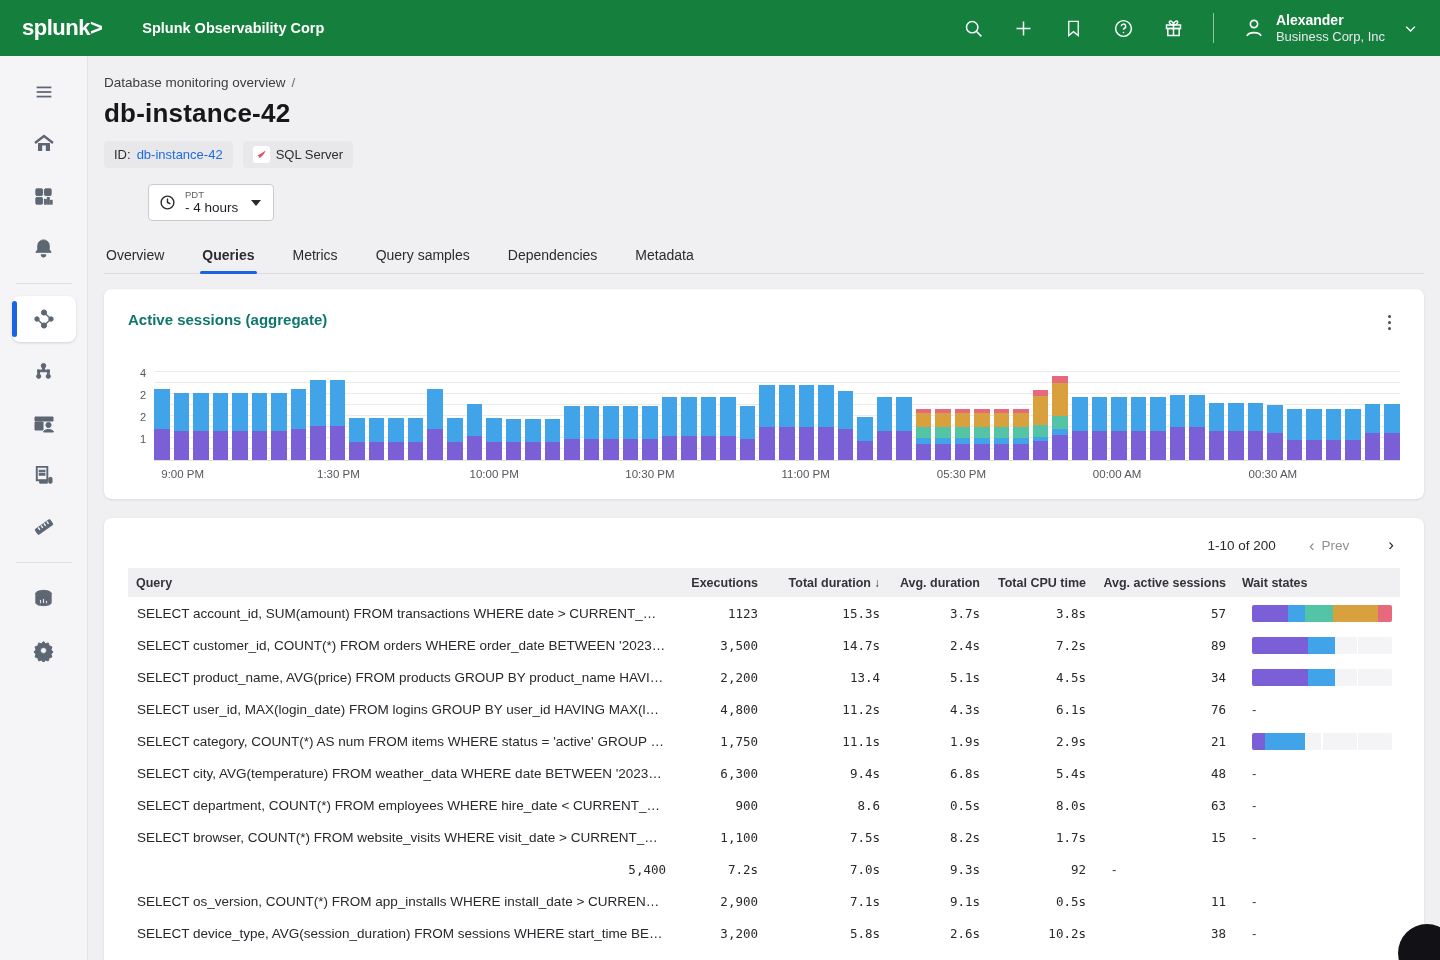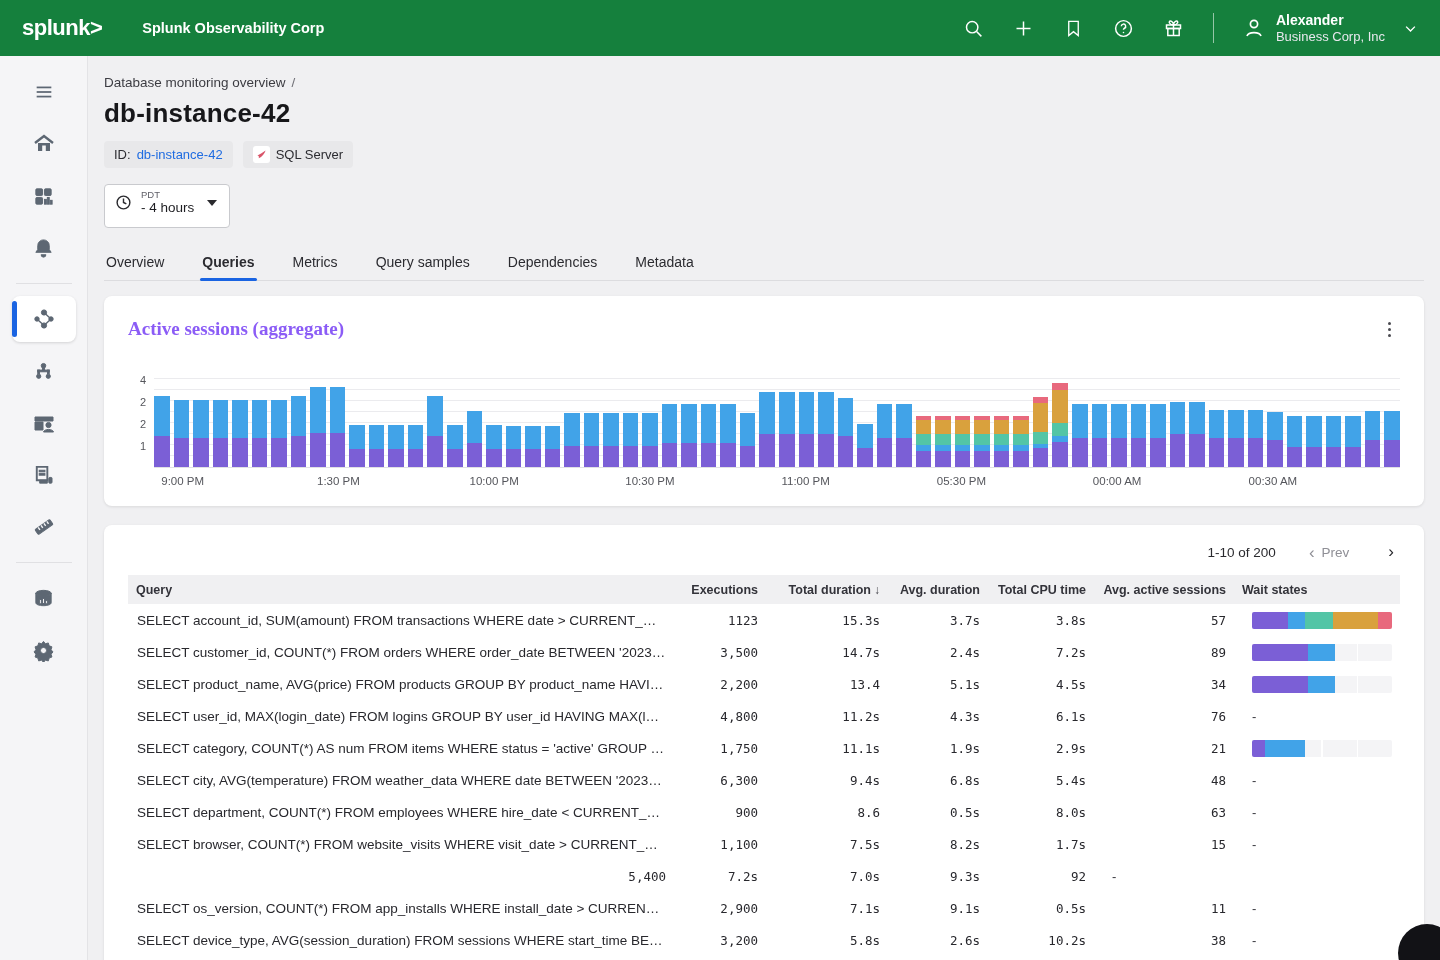--- a/index.html
+++ b/index.html
@@ -37,37 +37,37 @@
   .breadcrumb { margin-top:19px; font-size:13.5px; color:#3c3c42; }
   .breadcrumb .sep { color:#6f6f76; margin-left:6px; }
   .page-title { margin-top:8px; font-size:26px; font-weight:bold; color:#17171a; letter-spacing:.2px; }
   .chips { display:flex; gap:10px; margin-top:12px; }
   .chip { height:27px; background:#e8e8ea; border-radius:4px; display:flex; align-items:center;
           padding:0 10px; font-size:13px; color:#2c2c31; gap:6px; }
   .chip a { color:#1f6ce1; text-decoration:none; cursor:pointer; }
   .chip .mini-ico { width:17px; height:17px; background:#fff; border-radius:3px;
           display:flex; align-items:center; justify-content:center; }
   .timepicker { margin-top:16px; display:inline-flex; align-items:center; gap:9px; background:#fff;
-          border:1px solid #c9cace; border-radius:4px; padding:5px 12px 12px 10px; cursor:pointer; }
+          border:1px solid #c9cace; border-radius:4px; padding:5px 12px 5px 10px; cursor:pointer;margin-left:44px; }
   .tp-text { display:flex; flex-direction:column; }
   .tp-tz { font-size:9.5px; color:#606068; line-height:10px; }
   .tp-range { font-size:13.5px; color:#1e1e22; line-height:15px; }
   .tp-caret { width:0; height:0; border-left:5px solid transparent; border-right:5px solid transparent;
           border-top:6px solid #2a2a2e; margin-left:4px; }
   .tabs { display:flex; gap:34px; margin-top:20px; border-bottom:1px solid #dcdcdf; }
   .tab { font-size:14px; color:#2b2b30; padding:6px 2px 10px; cursor:pointer; position:relative; }
   .tab.active { font-weight:bold; }
   .tab.active::after { content:""; position:absolute; left:0; right:0; bottom:-1px; height:3px;
           background:#1a64e2; border-radius:2px; }
 
   
   .card { background:#fff; border-radius:8px; box-shadow:0 1px 3px rgba(15,15,20,.10); }
   .chart-card { margin-top:15px; padding:22px 24px 16px; }
   .chart-head { display:flex; align-items:flex-start; justify-content:space-between; }
-  .chart-title { font-size:19px; font-weight:bold; color:#8b5cf6;font-family:Liberation Serif, serif; }
+  .chart-title { font-size:15px; font-weight:bold; color:#0f766e; }
   .kebab { width:22px; height:22px; display:flex; flex-direction:column; align-items:center;
            justify-content:center; gap:3px; cursor:pointer; }
   .kebab i { width:3px; height:3px; border-radius:50%; background:#4a4a50; }
 
   .chart-wrap { display:flex; margin-top:32px; }
   .yaxis { width:26px; position:relative; height:96px; }
   .yaxis span { position:absolute; right:8px; font-size:11px; color:#55565c; }
   .plot { position:relative; flex:1; height:96px; border-bottom:1px solid #e1e1e4; }
   .gridline { position:absolute; left:0; right:0; height:1px; background:#ebebee; }
   .bars { position:absolute; left:0; right:0; top:0; bottom:0; display:flex; gap:4px;

